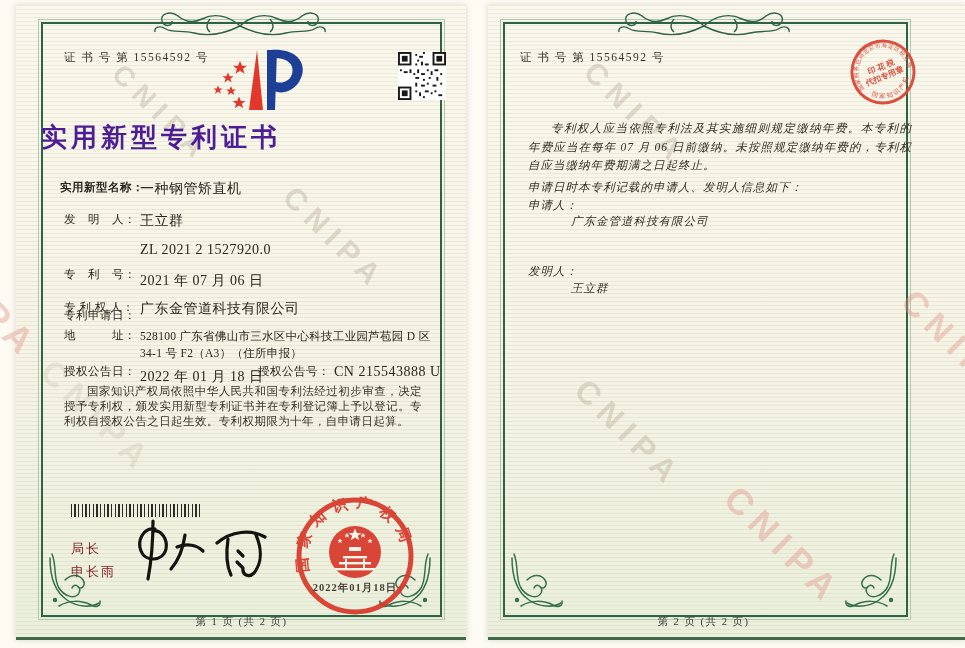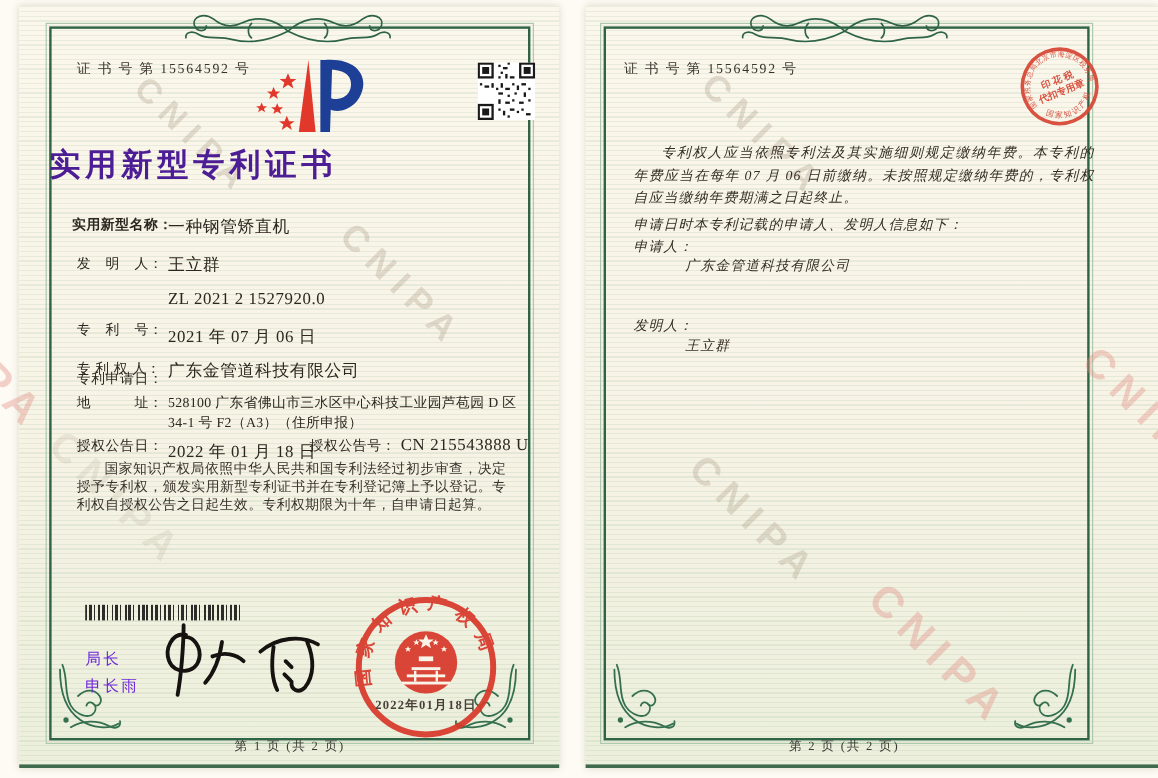--- a/index.html
+++ b/index.html
@@ -27,21 +27,21 @@
   .paras{position:absolute;font-size:11.5px;line-height:14.8px;letter-spacing:.4px;color:#3a332c;text-align:justify;}
   .paras p{margin:0 0 3px 0;text-indent:2em;font-family:Liberation Serif, serif;}
   .kai{font-style:italic;letter-spacing:1px;color:#352e26;}
   .kai-block{position:absolute;font-style:italic;font-size:11.5px;line-height:18.5px;
     letter-spacing:1px;color:#352e26;text-align:justify;}
   .kai-block p{margin:0;text-indent:2em;}
   .footer{position:absolute;text-align:center;font-size:10.5px;letter-spacing:1.5px;color:#3a3a32;}
   .barcode{position:absolute;background:
     repeating-linear-gradient(90deg,#2b2b28 0 1.5px,rgba(0,0,0,0) 1.5px 3px,
     #2b2b28 3px 5.5px,rgba(0,0,0,0) 5.5px 7px,#2b2b28 7px 8px,rgba(0,0,0,0) 8px 11px);}
-  .director{font-size:13px;letter-spacing:2px;color:#6d28d9;}
+  .director{font-size:13px;letter-spacing:2px;color:#7f1d1d;}
   svg{display:block;}
 </style>
 </head>
 <body>
 
 <div class="canvas">
 
   <svg width="0" height="0">
     <defs>
       <path id="star" d="M0,-1 L0.294,-0.31 1,-0.31 0.436,0.118 0.647,0.81 0,0.38 -0.647,0.81 -0.436,0.118 -1,-0.31 -0.294,-0.31 Z"></path>

